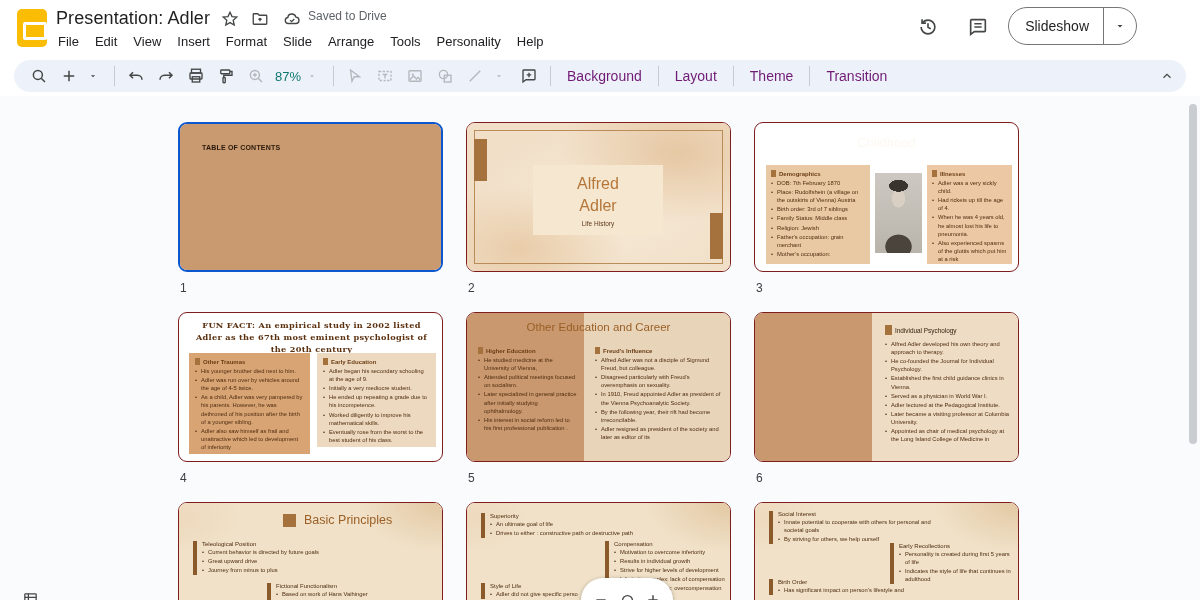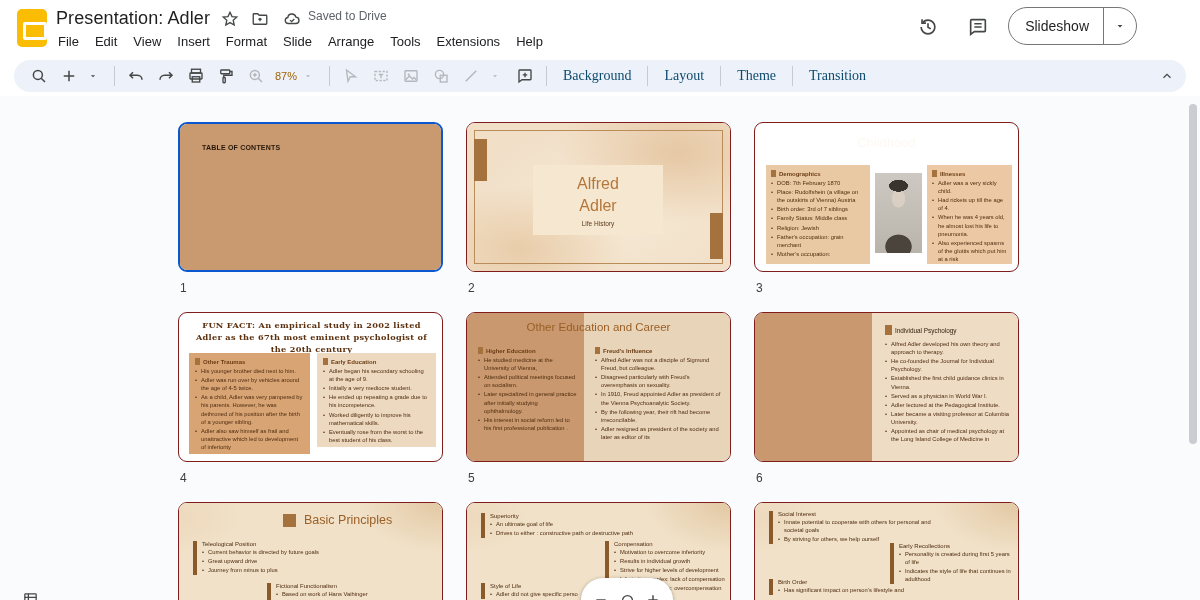--- a/index.html
+++ b/index.html
@@ -27,22 +27,22 @@
     background:#c2e7ff; border-radius:19px; font-size:14px; font-weight:500; color:#001d35; }
 
   
   .toolbar { position:absolute; left:14px; top:60px; width:1172px; height:32px; background:#edf2fa;
     border-radius:16px; display:flex; align-items:center; padding:0 10px; }
   .tb { height:26px; min-width:26px; border-radius:4px; display:flex; align-items:center; justify-content:center;
     color:#444746; margin:0 2px; }
   .tb.dis { color:#b4b7bb; }
   .tb-caret { width:14px; margin-left:-4px; }
   .tb-div { width:1px; height:20px; background:#c7cbd1; margin:0 6px; }
-  .tb-zoom-label { font-size:11px; color:#a16207; padding:0 2px 0 4px; }
-  .tb-text { font-size:14px; color:#0c4a6e; padding:0 10px; height:26px; display:flex; align-items:center; border-radius:4px;font-family:Liberation Serif, serif; }
+  .tb-zoom-label { font-size:13px; color:#0f766e; padding:0 2px 0 4px; }
+  .tb-text { font-size:14px; color:#701a75; padding:0 10px; height:26px; display:flex; align-items:center; border-radius:4px; }
   .tb-collapse { position:absolute; right:12px; color:#444746; }
 
   
   .canvas { position:absolute; left:0; top:96px; width:1200px; height:504px; background:#f9fbfd; }
   .slide { position:absolute; width:265px; height:150px; background:#fff; border:1px solid #7f1d1d;
     border-radius:9px; overflow:hidden; }
   .slide.selected { border:2.5px solid #0b57d0; box-shadow: inset 0 0 0 2.5px #fff; }
   .slide-num { position:absolute; font-size:12px; color:#3c4043; }
 
   
@@ -167,21 +167,21 @@
 
   <nav class="menubar">
     <span class="menu-item">File</span>
     <span class="menu-item">Edit</span>
     <span class="menu-item">View</span>
     <span class="menu-item">Insert</span>
     <span class="menu-item">Format</span>
     <span class="menu-item">Slide</span>
     <span class="menu-item">Arrange</span>
     <span class="menu-item">Tools</span>
-    <span class="menu-item">Extensions</span>
+    <span class="menu-item">Personality</span>
     <span class="menu-item">Help</span>
   </nav>
 
   <div class="hdr-right">
     <span class="round-icon">
       <svg width="22" height="22" viewBox="0 0 24 24" fill="none" stroke="currentColor" stroke-width="1.8">
           <path d="M4.5 12a7.5 7.5 0 107.5-7.5c-2.6 0-4.9 1.3-6.2 3.3"></path>
           <path d="M5.5 3.5v4.3h4.3"></path>
           <path d="M12 8v4.2l3 1.8"></path>
         </svg>

